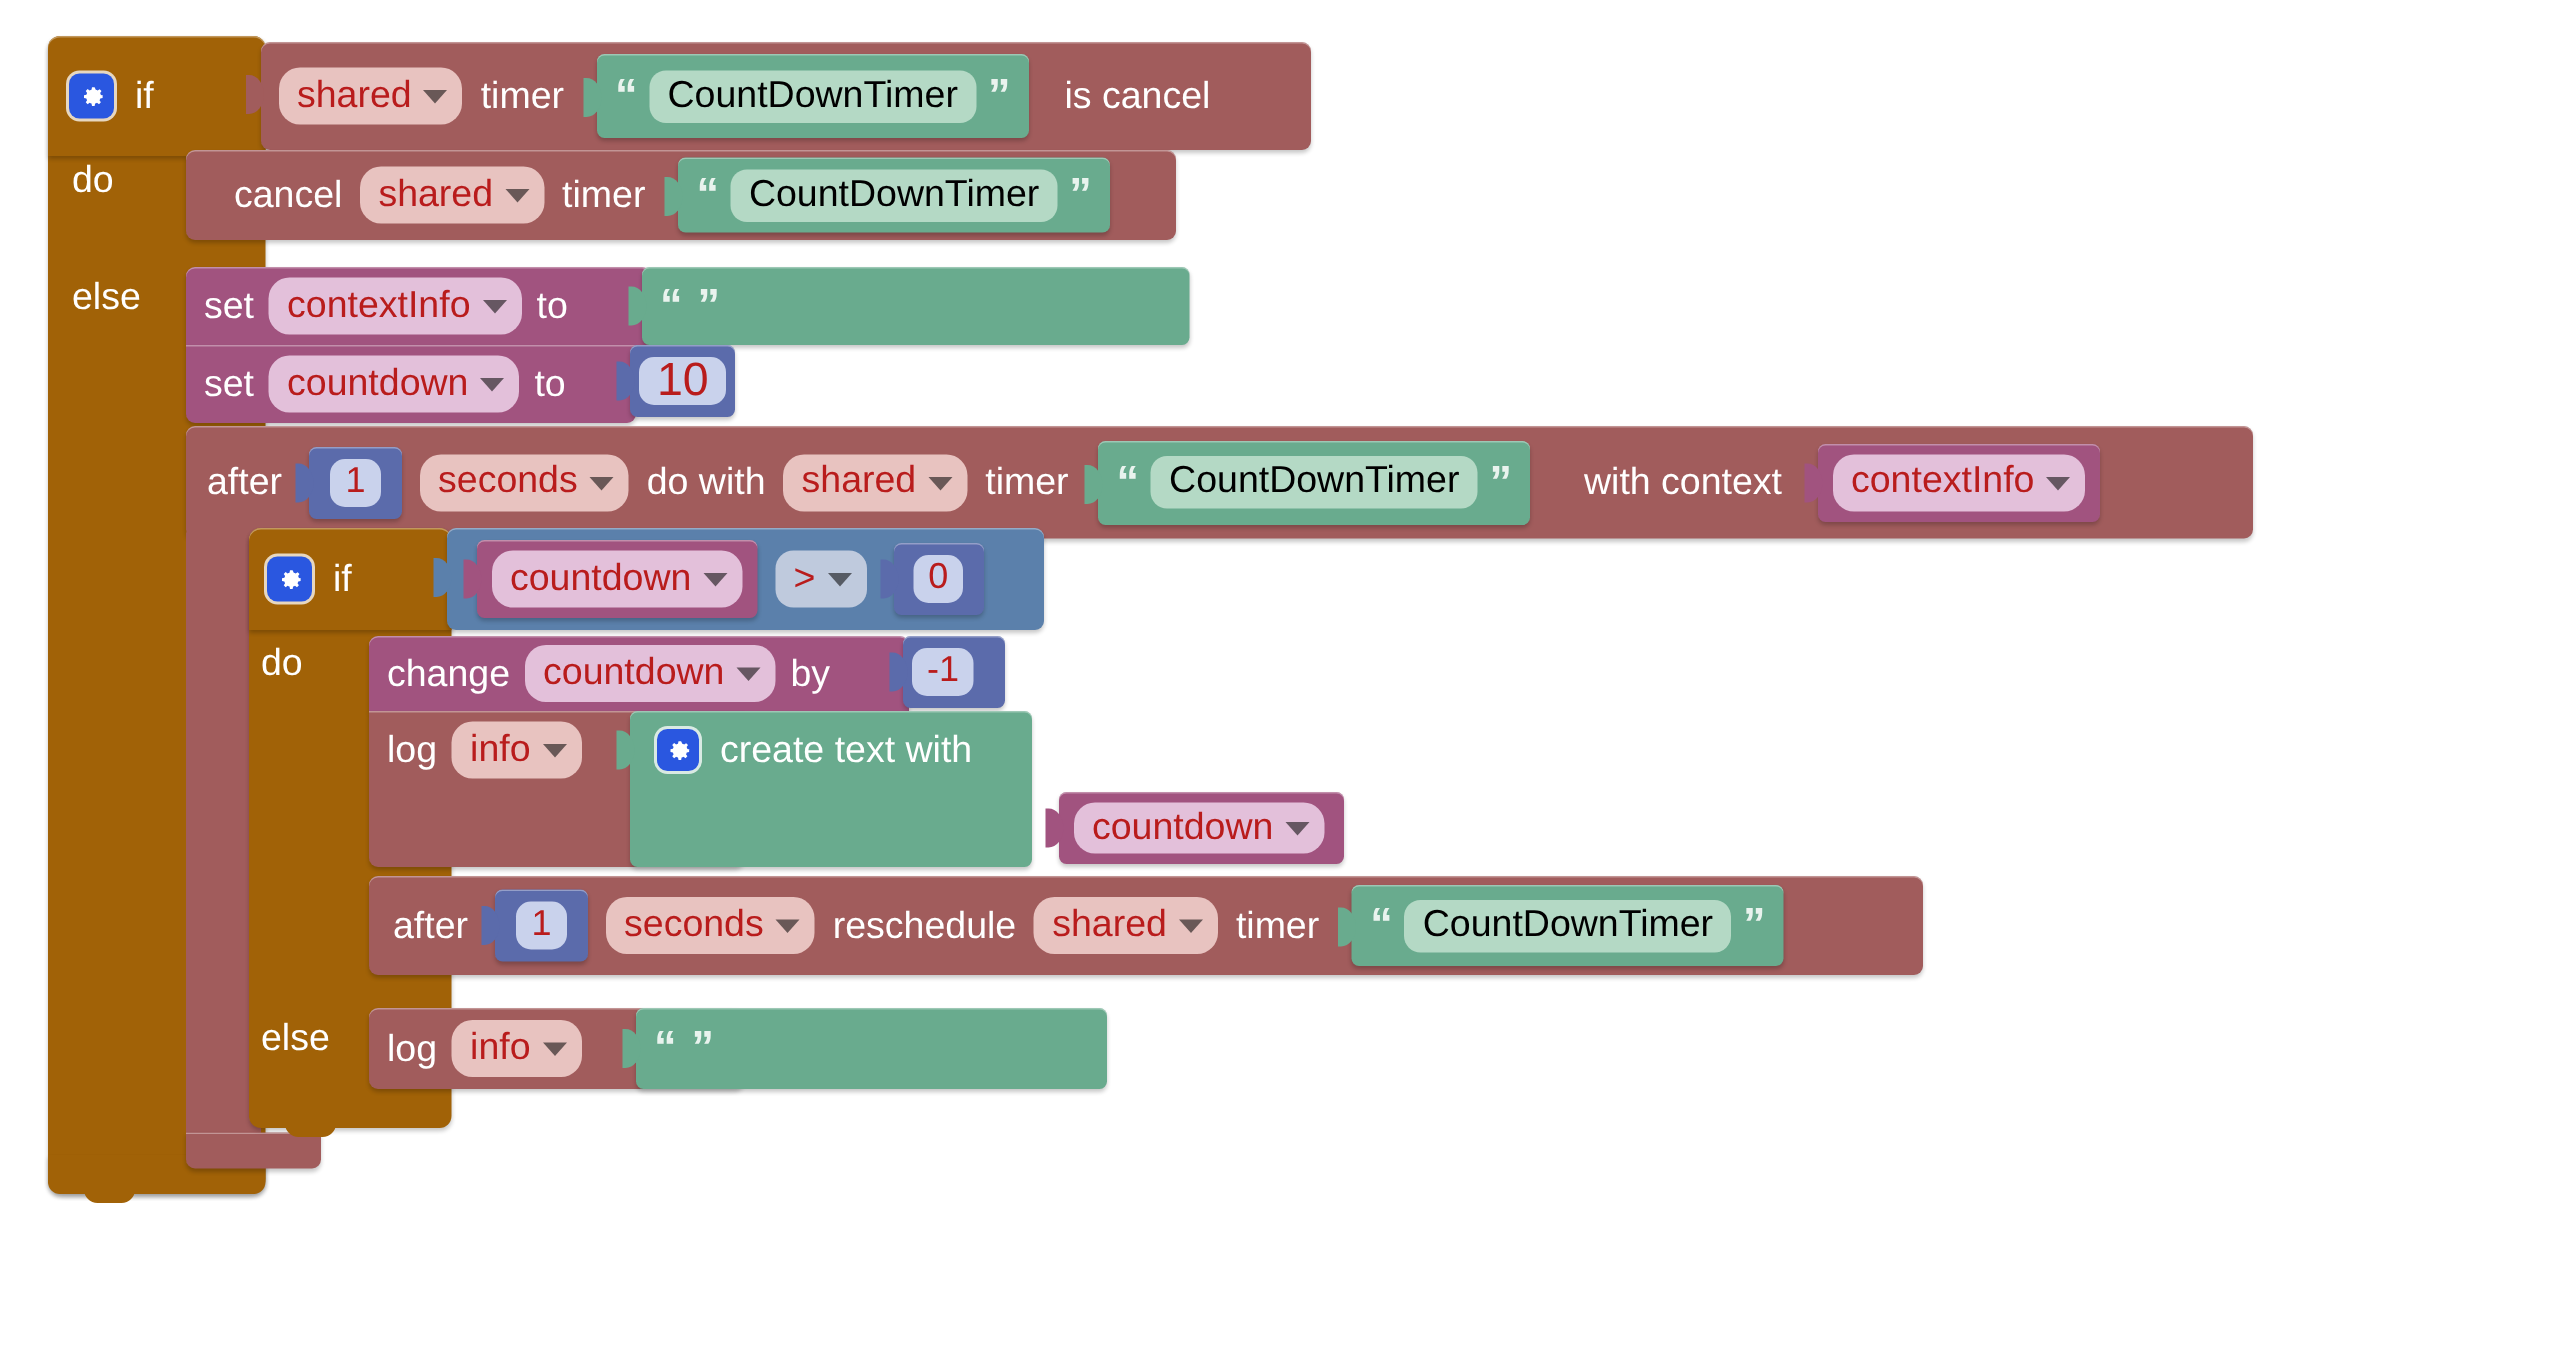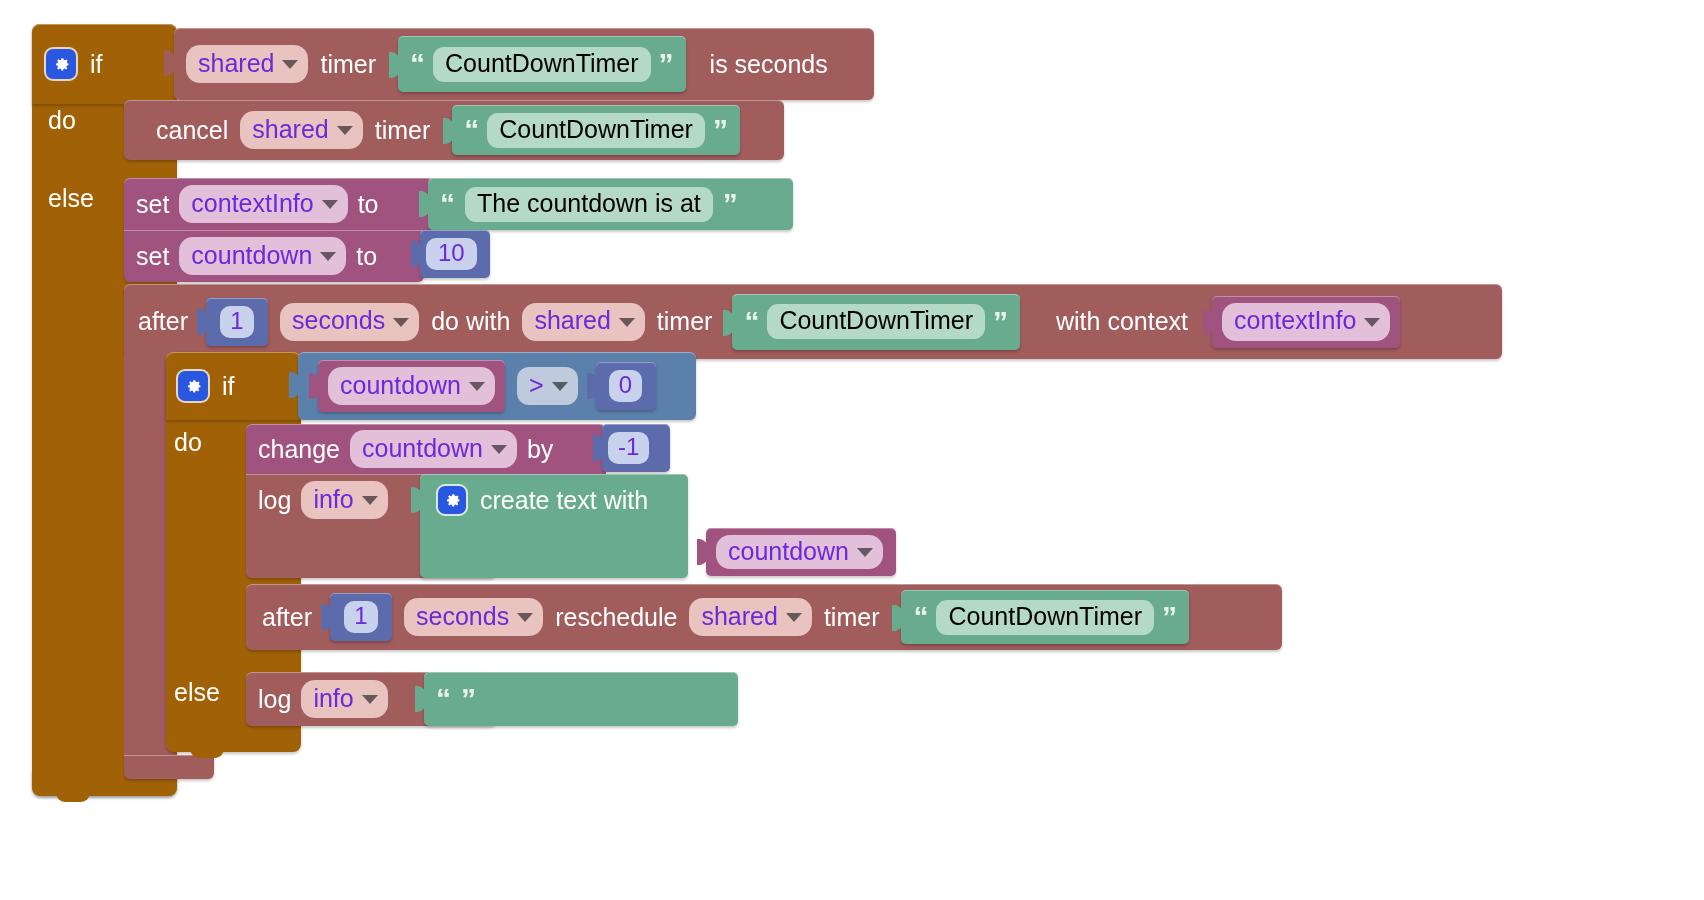--- a/index.html
+++ b/index.html
@@ -11,21 +11,21 @@
   .workspace{position:absolute;left:0;top:0;width:1704px;height:900px;}
 
   
   .blk{position:absolute;box-sizing:border-box;}
   .lbl{color:#ffffff;font-size:25px;line-height:1;white-space:nowrap;}
 
   
   .field{
     display:inline-flex;align-items:center;gap:8px;
     border-radius:14px;padding:3px 10px 5px 12px;
-    font-size:25px;color:#6d28d9;white-space:nowrap;height:38px;box-sizing:border-box;
+    font-size:25px;color:#b91c1c;white-space:nowrap;height:38px;box-sizing:border-box;
   }
   .field .caret{
     width:0;height:0;border-left:8px solid transparent;border-right:8px solid transparent;
     border-top:9px solid rgba(0,0,0,.55);margin-top:3px;
   }
   .field.light-red{background:#e8c3c0;}
   .field.light-purple{background:#e3c0da;}
   .field.num{background:#c9d2ec;border-radius:10px;padding:3px 12px 5px 12px;}
   .field.op{background:#bfcadd;border-radius:12px;}
 
@@ -86,21 +86,21 @@
         <span>shared</span>
         <span class="caret"></span>
       </span>
       <span class="lbl">timer</span>
       <span class="blk c-text val shadow" style="position:relative;height:56px;border-radius:5px;display:inline-flex;align-items:center;gap:8px;padding:0 12px;margin-left:10px;">
         <span class="plug c-text" style="left:-9px;top:16px;"></span>
         <span class="quote">“</span>
         <span class="strpill">CountDownTimer</span>
         <span class="quote">”</span>
       </span>
-      <span class="lbl" style="margin-left:12px;">is seconds</span>
+      <span class="lbl" style="margin-left:12px;">is cancel</span>
     </div>
   </div>
 
   <div class="blk" style="left:48px;top:108px;width:90px;height:38px;">
     <span class="lbl">do</span>
   </div>
 
   <div class="blk c-timer shadow" style="left:124px;top:100px;width:660px;height:60px;border-radius:6px;">
     <div class="row" style="gap:12px;padding-left:32px;">
       <span class="lbl">cancel</span>
@@ -129,39 +129,38 @@
         <span>contextInfo</span>
         <span class="caret"></span>
       </span>
       <span class="lbl">to</span>
     </div>
   </div>
   <div class="blk c-text val shadow" style="left:428px;top:178px;width:365px;height:52px;border-radius:5px;">
     <div class="plug c-text" style="left:-9px;top:13px;"></div>
     <div class="row" style="gap:10px;">
       <span class="quote">“</span>
-      <span class="strpill">The countdown is at</span>
       <span class="quote">”</span>
     </div>
   </div>
 
   <div class="blk c-var shadow" style="left:124px;top:230px;width:300px;height:52px;border-radius:0 0 6px 6px;">
     <div class="row" style="gap:10px;">
       <span class="lbl">set</span>
       <span class="field light-purple">
         <span>countdown</span>
         <span class="caret"></span>
       </span>
       <span class="lbl">to</span>
     </div>
   </div>
   <div class="blk c-math val shadow" style="left:420px;top:230px;width:70px;height:48px;border-radius:5px;">
     <div class="plug c-math" style="left:-9px;top:11px;"></div>
     <div class="row" style="justify-content:center;padding:0 6px;">
-      <span class="field num" style="height:32px;font-size:24px;">10</span>
+      <span class="field num" style="height:32px;font-size:31px;">10</span>
     </div>
   </div>
 
   <div class="blk c-timer shadow" style="left:124px;top:284px;width:1378px;height:75px;border-radius:6px;">
     <div class="row" style="gap:12px;padding-left:14px;">
       <span class="lbl">after</span>
       <span class="blk c-math val shadow" style="position:relative;width:62px;height:48px;border-radius:5px;display:inline-flex;align-items:center;justify-content:center;margin-left:6px;">
         <span class="plug c-math" style="left:-9px;top:11px;"></span>
         <span class="field num" style="height:32px;font-size:24px;padding:2px 10px 4px;">1</span>
       </span>

